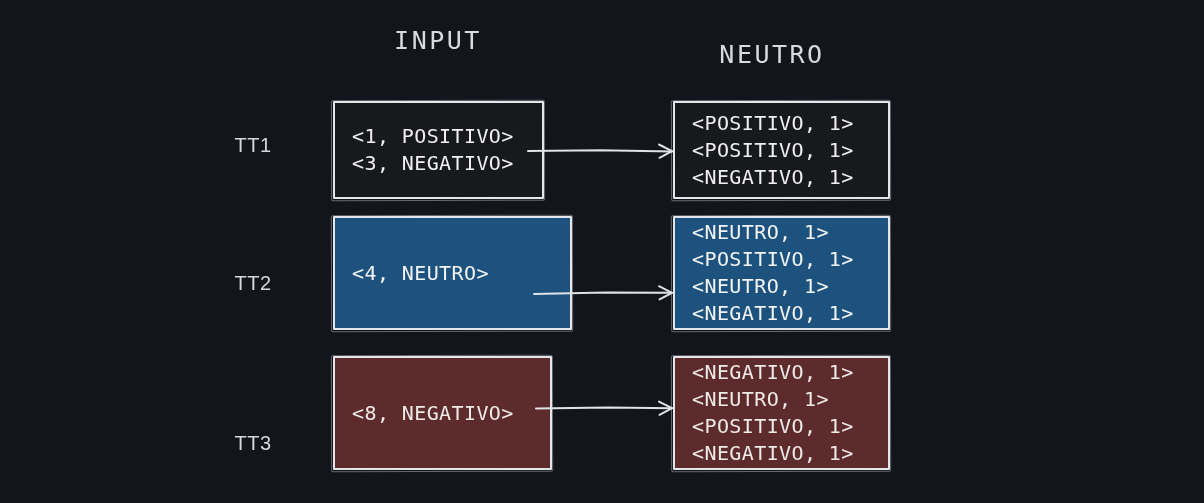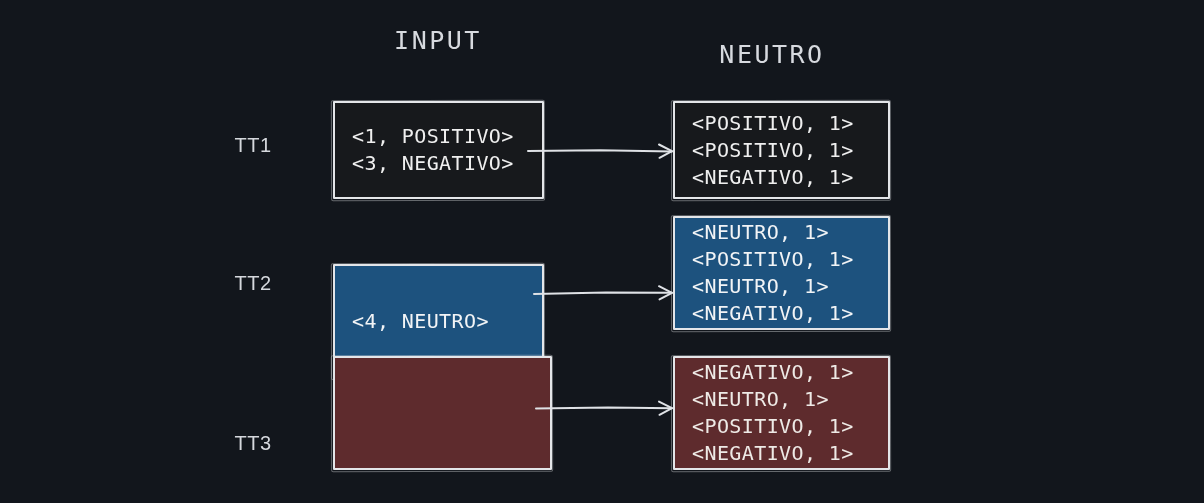--- a/index.html
+++ b/index.html
@@ -100,31 +100,32 @@
   <div class="box tone-dark" id="box-in-0" style="left:333px; top:101px; width:211px; height:98px;">
     <div class="box-line">&lt;1, POSITIVO&gt;</div>
     <div class="box-line">&lt;3, NEGATIVO&gt;</div>
   </div>
   <div class="box tone-dark" id="box-out-0" style="left:673px; top:101px; width:217px; height:98px;">
     <div class="box-line">&lt;POSITIVO, 1&gt;</div>
     <div class="box-line">&lt;POSITIVO, 1&gt;</div>
     <div class="box-line">&lt;NEGATIVO, 1&gt;</div>
   </div>
 
-  <div class="box tone-blue" id="box-in-1" style="left:333px; top:216px; width:211px; height:114px;margin-top:48px;">
+  <div class="box tone-blue" id="box-in-1" style="left:333px; top:216px; width:239px; height:114px;">
     <div class="box-line">&lt;4, NEUTRO&gt;</div>
   </div>
   <div class="box tone-blue" id="box-out-1" style="left:673px; top:216px; width:217px; height:114px;">
     <div class="box-line">&lt;NEUTRO, 1&gt;</div>
     <div class="box-line">&lt;POSITIVO, 1&gt;</div>
     <div class="box-line">&lt;NEUTRO, 1&gt;</div>
     <div class="box-line">&lt;NEGATIVO, 1&gt;</div>
   </div>
 
   <div class="box tone-red" id="box-in-2" style="left:333px; top:356px; width:219px; height:114px;">
+    <div class="box-line">&lt;8, NEGATIVO&gt;</div>
   </div>
   <div class="box tone-red" id="box-out-2" style="left:673px; top:356px; width:217px; height:114px;">
     <div class="box-line">&lt;NEGATIVO, 1&gt;</div>
     <div class="box-line">&lt;NEUTRO, 1&gt;</div>
     <div class="box-line">&lt;POSITIVO, 1&gt;</div>
     <div class="box-line">&lt;NEGATIVO, 1&gt;</div>
   </div>
 
   <svg class="arrow-layer" viewBox="0 0 1204 503" width="1204" height="503">
     <g fill="none" stroke="#dfe2e6" stroke-width="2" stroke-linecap="round" stroke-linejoin="round">

